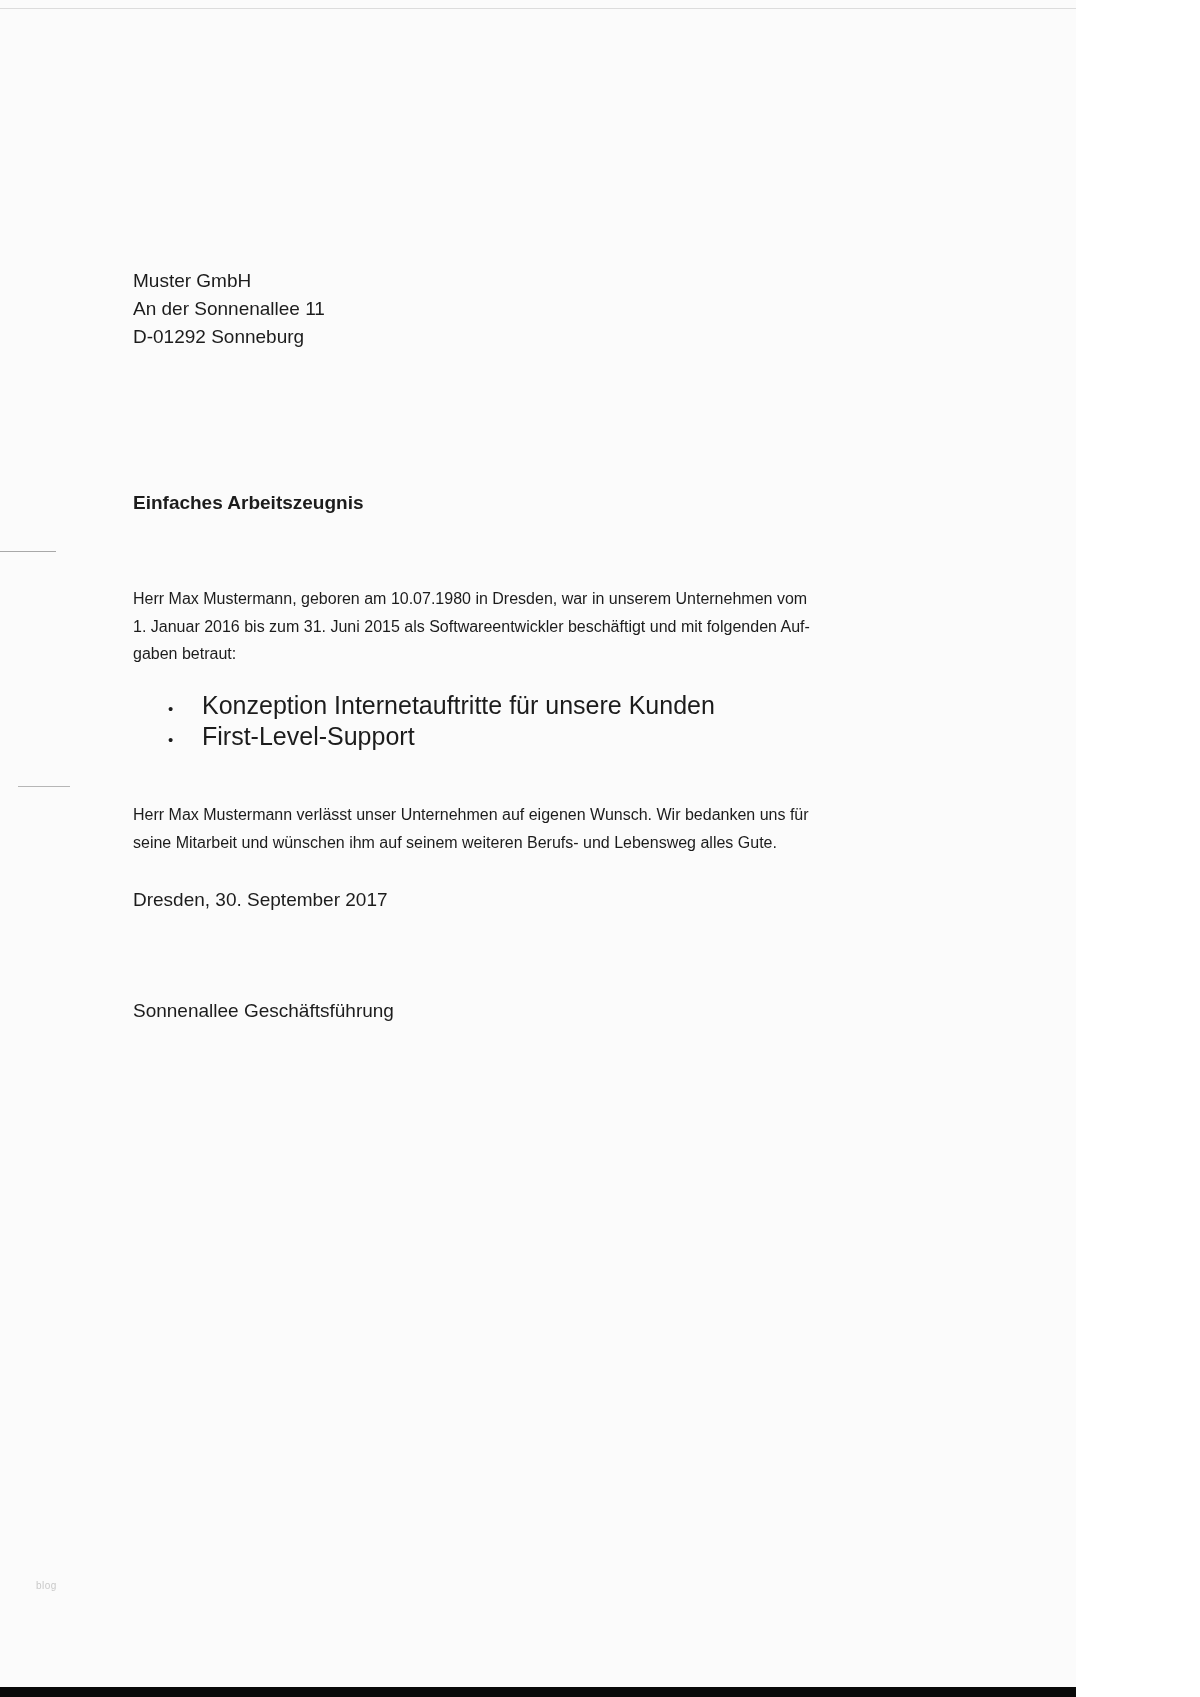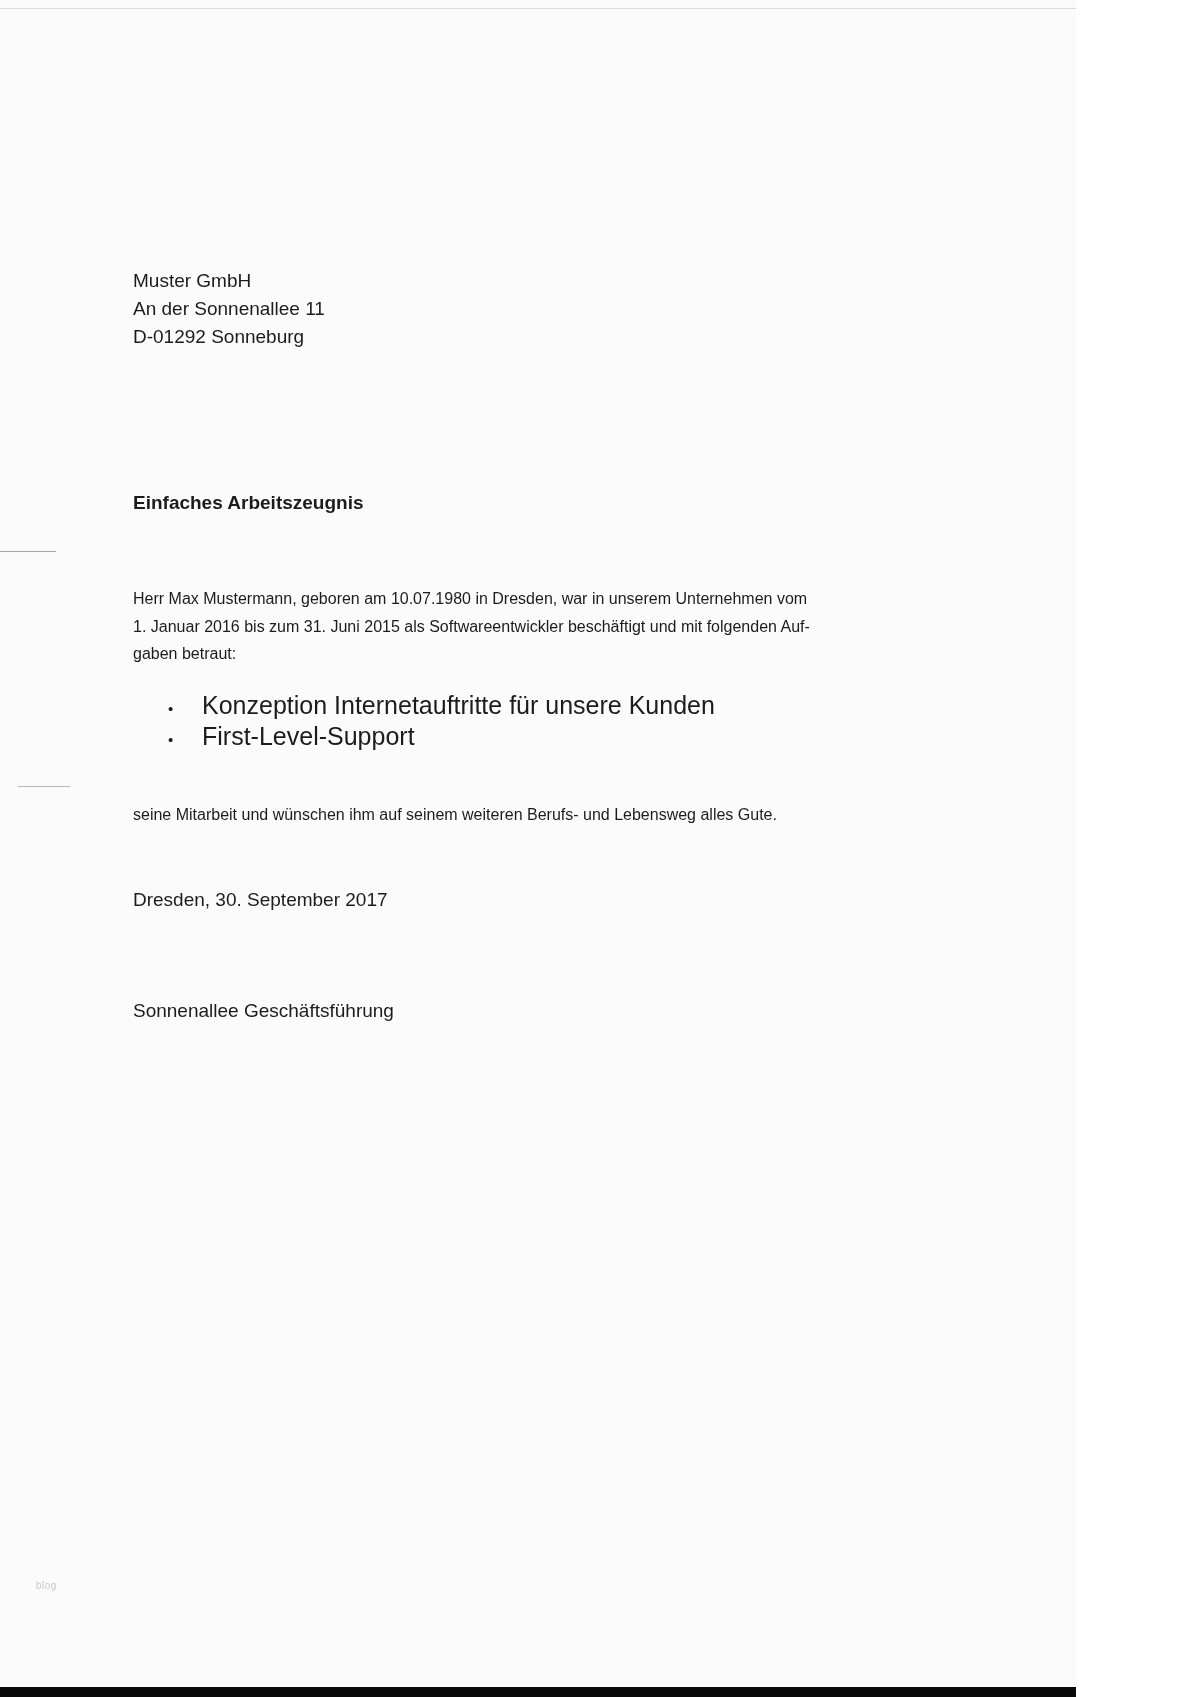--- a/index.html
+++ b/index.html
@@ -139,20 +139,21 @@
       <span class="bullet"></span>
       <span>Konzeption Internetauftritte für unsere Kunden</span>
     </div>
     <div class="task-item">
       <span class="bullet"></span>
       <span>First-Level-Support</span>
     </div>
   </div>
 
   <div class="paragraph closing">
+    <div>Herr Max Mustermann verlässt unser Unternehmen auf eigenen Wunsch. Wir bedanken uns für</div>
     <div>seine Mitarbeit und wünschen ihm auf seinem weiteren Berufs- und Lebensweg alles Gute.</div>
   </div>
 
   <div class="text-line date-line">Dresden, 30. September 2017</div>
 
   <div class="text-line signature-line">Sonnenallee Geschäftsführung</div>
 
   <div class="watermark">blog</div>
 
   <div class="bottom-bar"></div>

